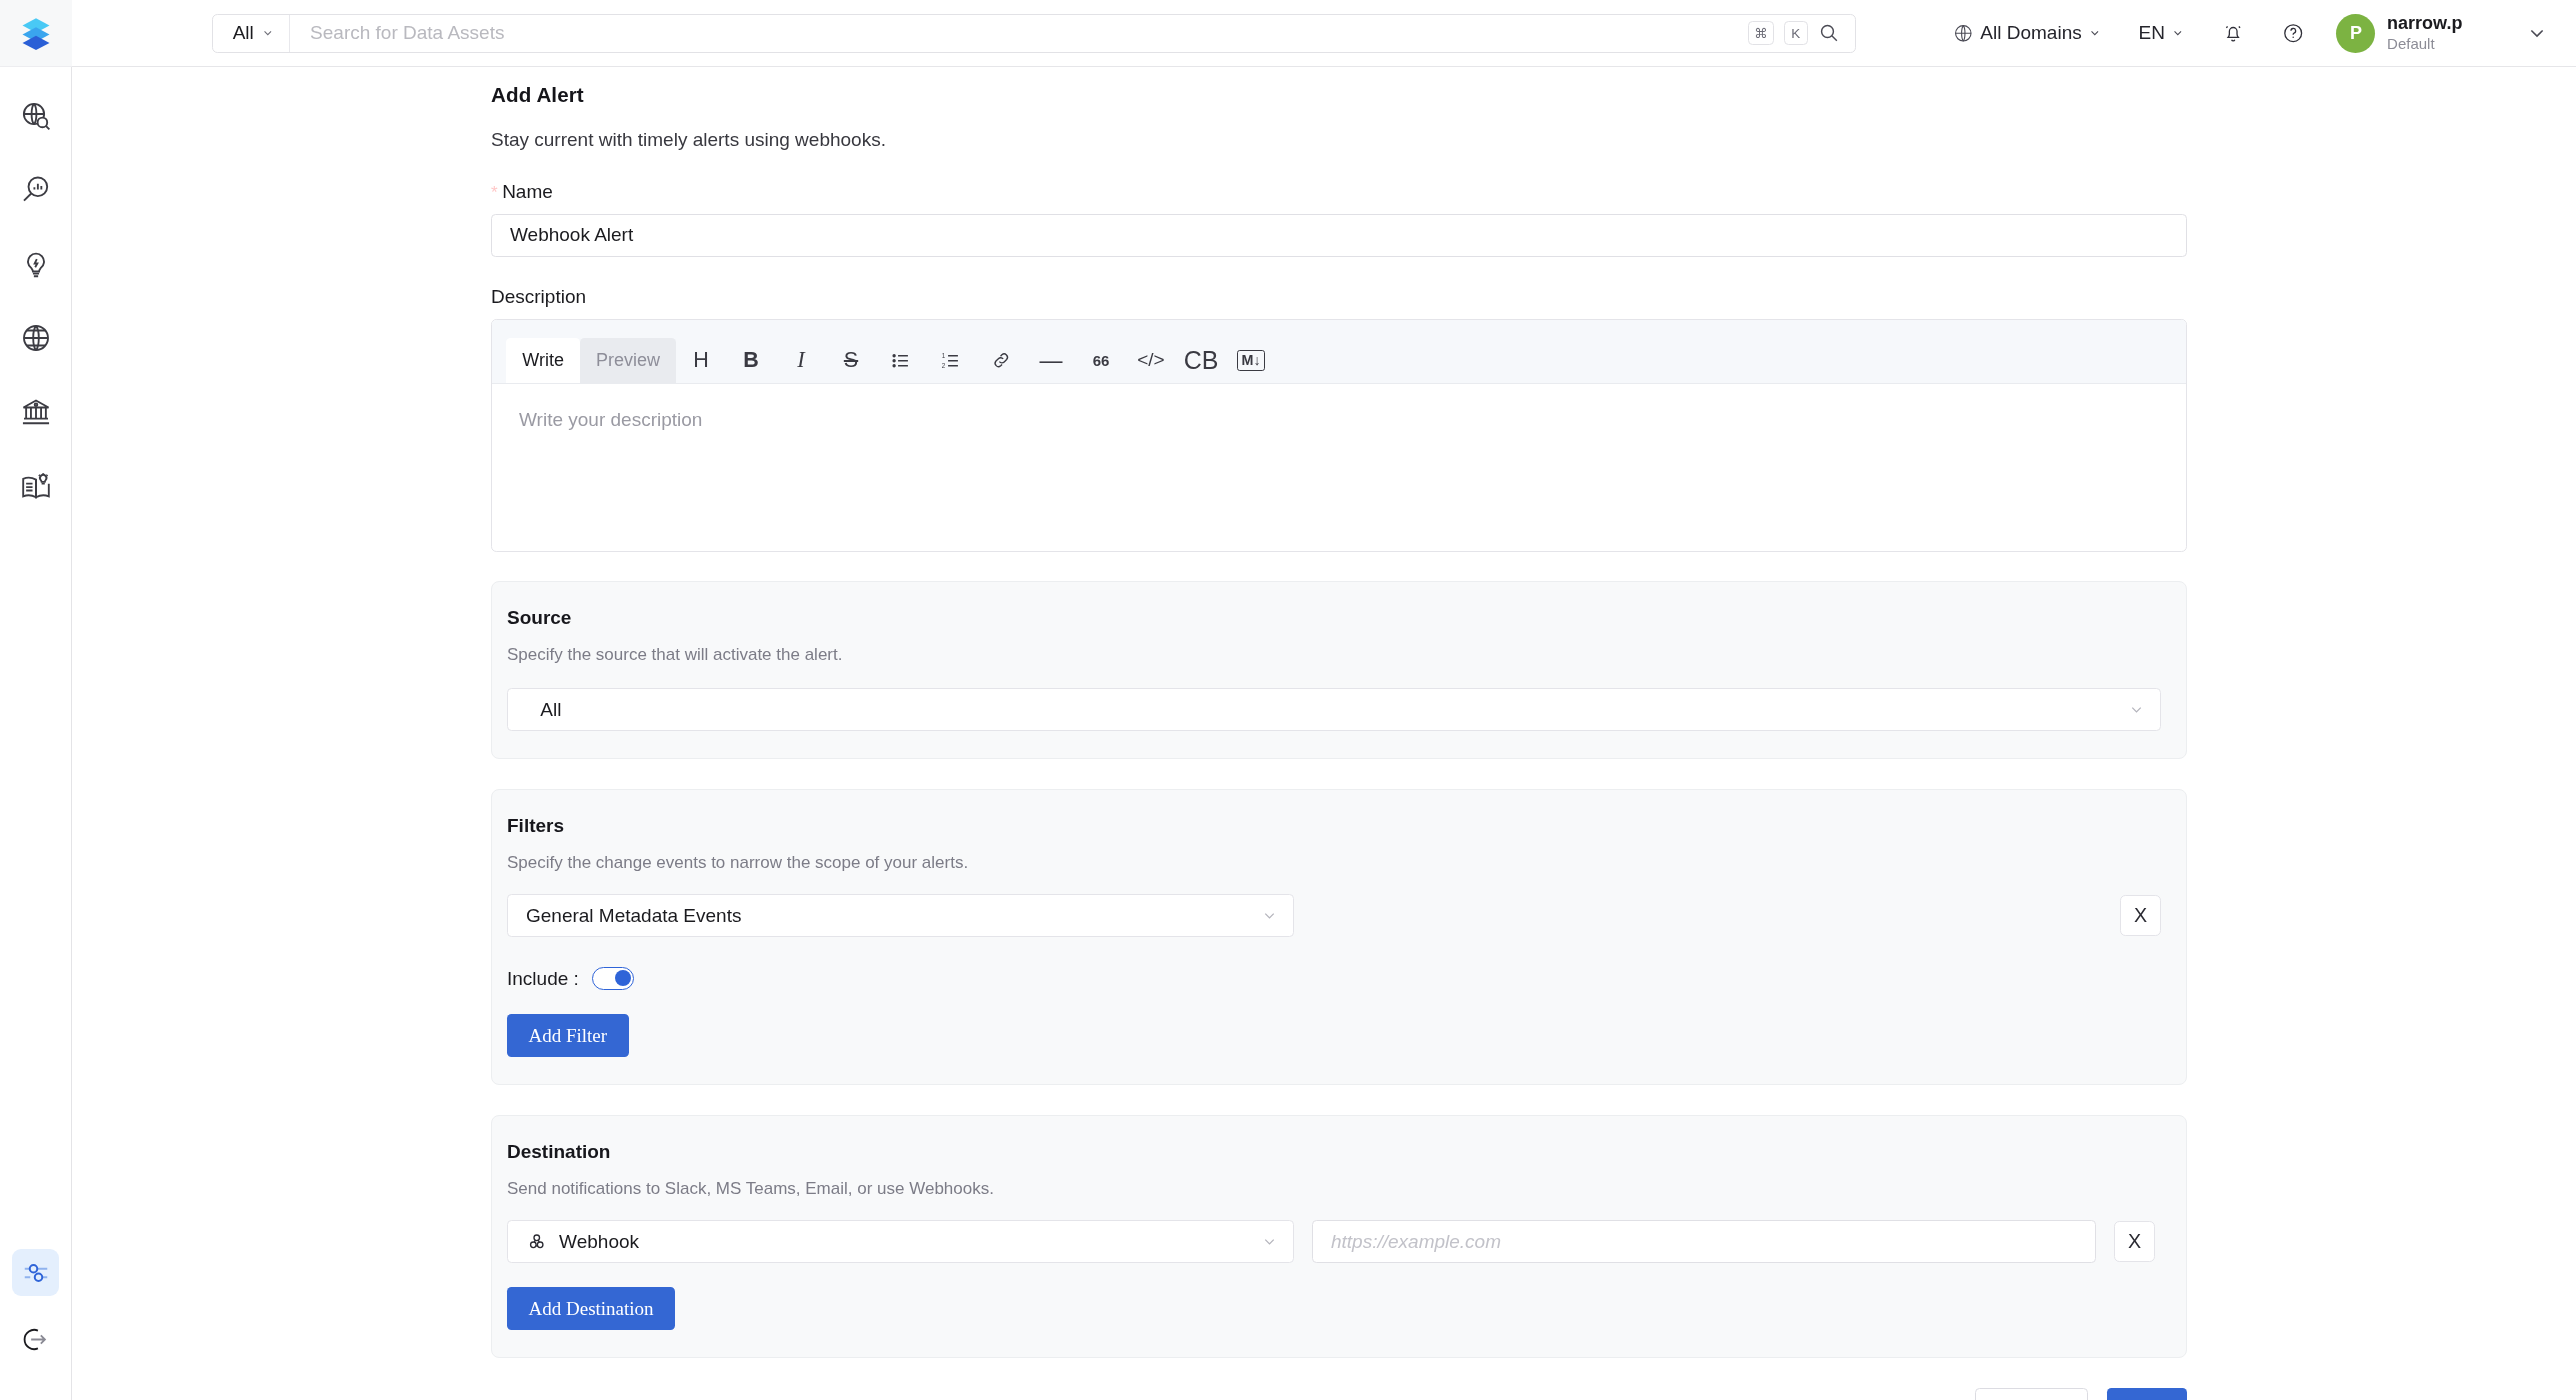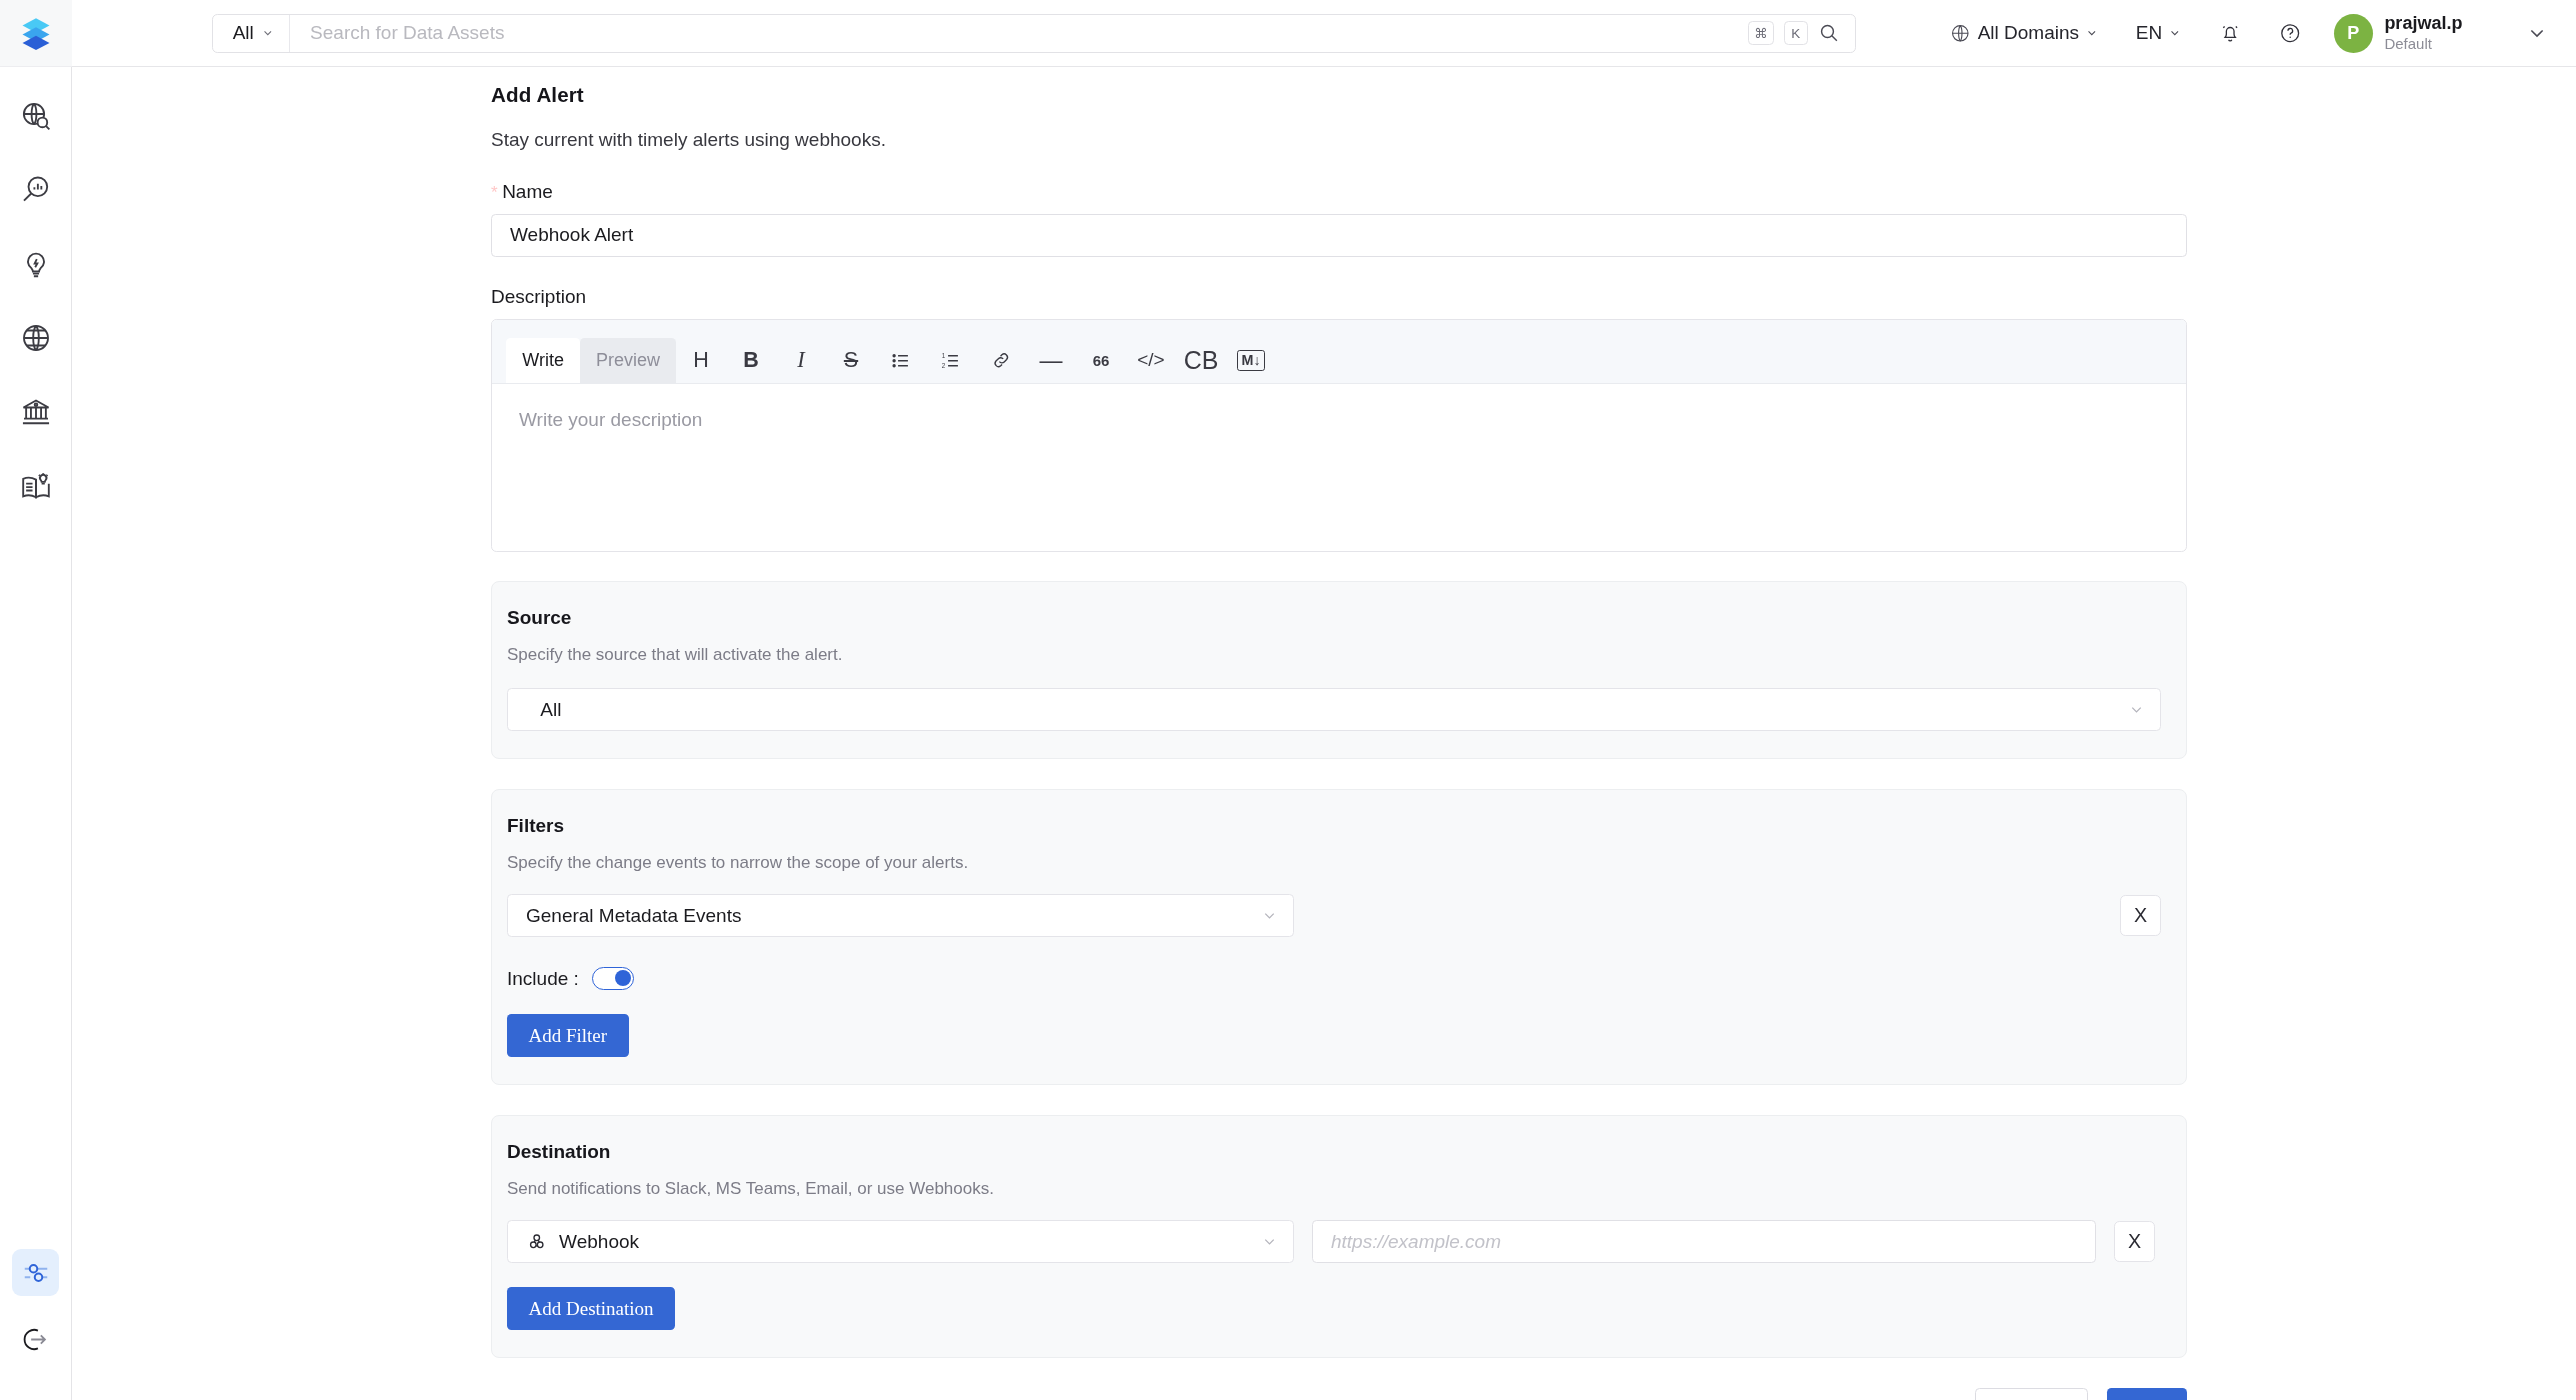--- a/index.html
+++ b/index.html
@@ -330,21 +330,21 @@
       <svg width="22.4" height="22.4" viewBox="0 0 24 24" fill="none" stroke="#2f2f38" stroke-width="1.4">
         <circle cx="12" cy="12" r="9"></circle>
           <path d="M9.6 9.4a2.5 2.5 0 1 1 3.3 2.4c-.6.2-.9.7-.9 1.3v.5"></path>
           <circle cx="12" cy="16.4" r=".8" fill="#2f2f38" stroke="none"></circle>
       </svg>
     </div>
 
     <div id="user-block">
       <div id="avatar">P</div>
       <div>
-        <div id="user-name">prajwal.p</div>
+        <div id="user-name">narrow.p</div>
         <div id="user-role">Default</div>
       </div>
       <svg style="width:18px;height:18px;margin-left:54px" viewBox="0 0 16 16" fill="none" stroke="#4a4a54" stroke-width="1.4">
           <path d="M3 5.8 8 10.8 13 5.8"></path>
         </svg>
     </div>
   </div>
 </div>
 
 <div id="main">

